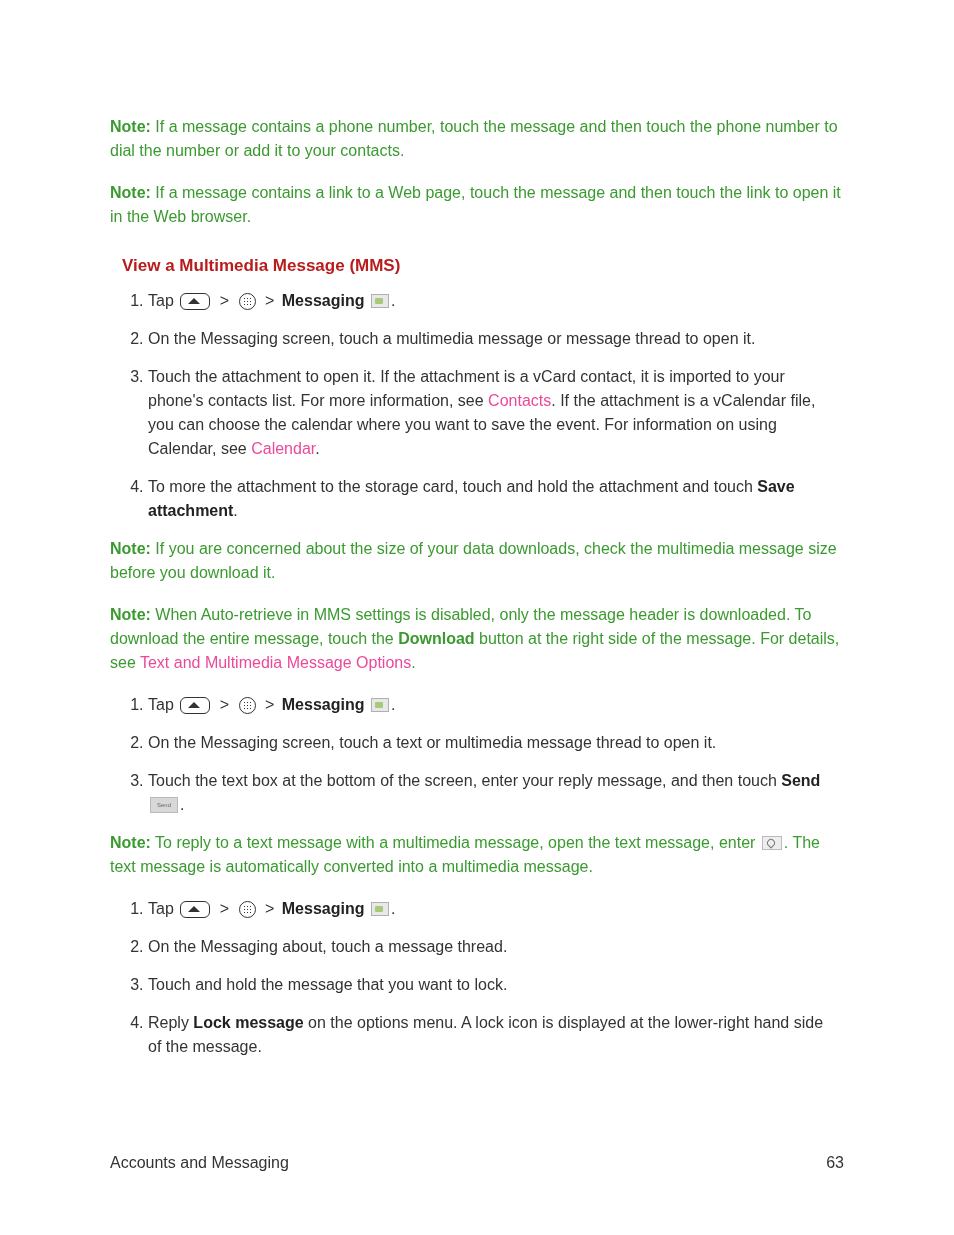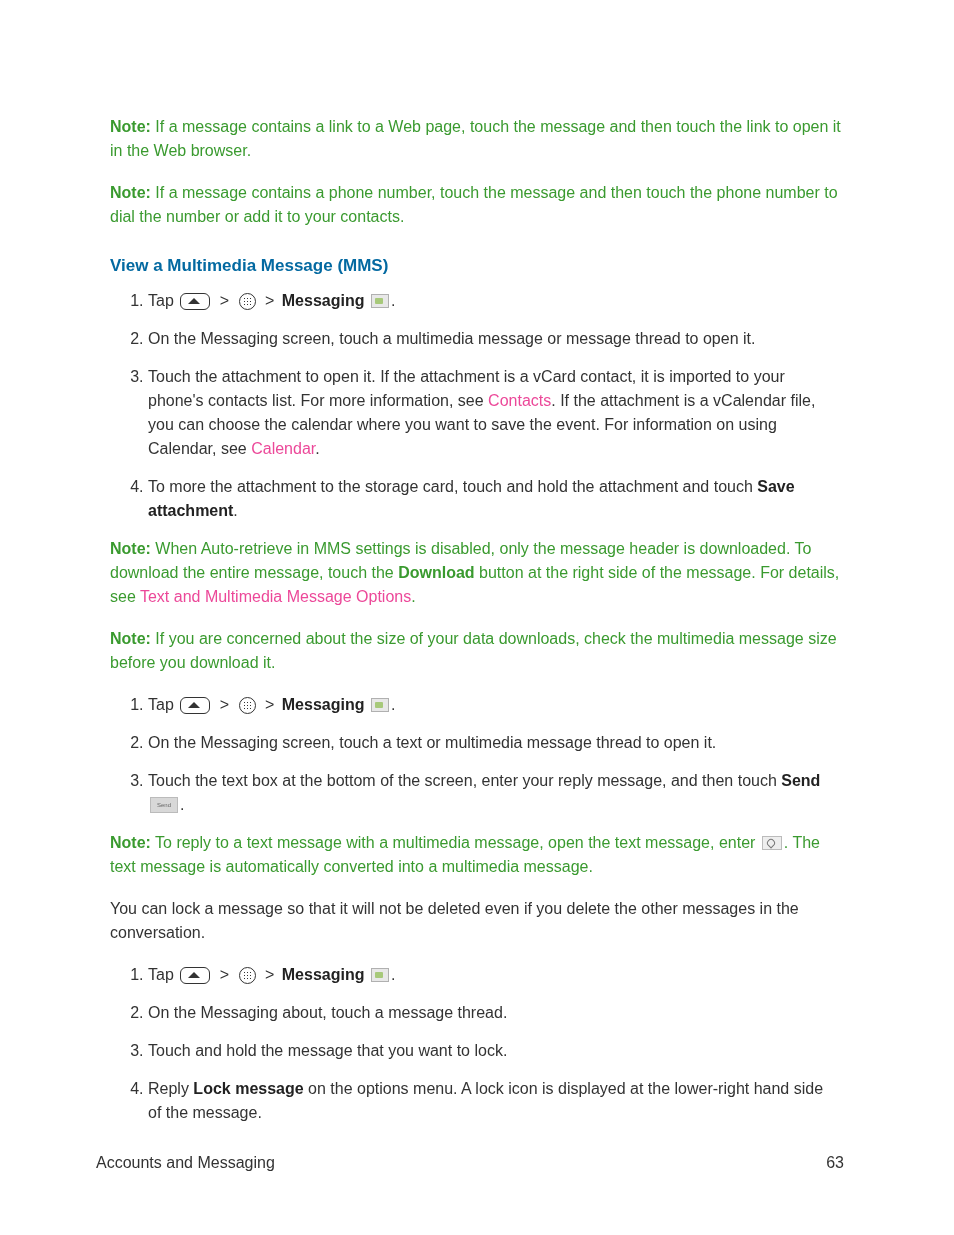--- a/index.html
+++ b/index.html
@@ -22,22 +22,22 @@
     color: #3a9a2f;
     margin: 0 0 18px 0;
   }
   .note b {
     color: #3a9a2f;
     font-weight: bold;
   }
   h4.section {
     font-size: 17px;
     font-weight: bold;
-    color: #0369a1;
-    margin: 24px 0 10px 0;
+    color: #b91c1c;
+    margin: 24px 0 10px 12px;
   }
   ol {
     counter-reset: item;
     padding-left: 38px;
     margin: 0 16px 14px 0;
   }
   ol li {
     margin-bottom: 14px;
     color: #333;
   }
@@ -140,41 +140,41 @@
     left:4px;top:2px;
     width:8px;height:8px;
     border:1.5px solid #777;
     border-radius:4px 4px 4px 0;
     transform:rotate(-45deg);
     box-sizing:border-box;
   }
   .footer {
     position:absolute;
     bottom:60px;
-    left:96px;
+    left:110px;
     right:110px;
     display:flex;
     justify-content:space-between;
     color:#333;
     font-size:16px;
   }
   p.body { margin:0 0 18px 0; }
   .gt { display:inline-block; margin:0 3px; }
 </style>
 </head>
 <body>
 
 <div class="page">
 
   <p class="note">
+    <b>Note:</b><span> If a message contains a phone number, touch the message and then touch the phone number to dial the number or add it to your contacts.</span>
+  </p>
+
+  <p class="note">
     <b>Note:</b><span> If a message contains a link to a Web page, touch the message and then touch the link to open it in the Web browser.</span>
-  </p>
-
-  <p class="note">
-    <b>Note:</b><span> If a message contains a phone number, touch the message and then touch the phone number to dial the number or add it to your contacts.</span>
   </p>
 
   <h4 class="section">View a Multimedia Message (MMS)</h4>
 
   <ol>
     <li>
       <span>Tap </span><span class="icon-home"></span>
       <span class="gt">&gt;</span>
       <span class="icon-apps"></span>
       <span class="gt">&gt;</span>
@@ -184,25 +184,25 @@
     <li>On the Messaging screen, touch a multimedia message or message thread to open it.</li>
     <li>
       <span>Touch the attachment to open it. If the attachment is a vCard contact, it is imported to your phone's contacts list. For more information, see </span><a class="link">Contacts</a><span>. If the attachment is a vCalendar file, you can choose the calendar where you want to save the event. For information on using Calendar, see </span><a class="link">Calendar</a><span>.</span>
     </li>
     <li>
       <span>To more the attachment to the storage card, touch and hold the attachment and touch </span><b class="kw">Save attachment</b><span>.</span>
     </li>
   </ol>
 
   <p class="note">
+    <b>Note:</b><span> If you are concerned about the size of your data downloads, check the multimedia message size before you download it.</span>
+  </p>
+
+  <p class="note">
     <b>Note:</b><span> When Auto-retrieve in MMS settings is disabled, only the message header is downloaded. To download the entire message, touch the </span><b>Download</b><span> button at the right side of the message. For details, see </span><a class="link">Text and Multimedia Message Options</a><span>.</span>
-  </p>
-
-  <p class="note">
-    <b>Note:</b><span> If you are concerned about the size of your data downloads, check the multimedia message size before you download it.</span>
   </p>
 
 
   <ol>
     <li>
       <span>Tap </span><span class="icon-home"></span>
       <span class="gt">&gt;</span>
       <span class="icon-apps"></span>
       <span class="gt">&gt;</span>
       <b class="kw">Messaging</b>
@@ -213,21 +213,20 @@
       <span>Touch the text box at the bottom of the screen, enter your reply message, and then touch </span><b class="kw">Send</b>
       <span class="icon-send">Send</span><span>.</span>
     </li>
   </ol>
 
   <p class="note">
     <b>Note:</b><span> To reply to a text message with a multimedia message, open the text message, enter </span><span class="icon-attach"></span><span>. The text message is automatically converted into a multimedia message.</span>
   </p>
 
 
-  <p class="body">You can lock a message so that it will not be deleted even if you delete the other messages in the conversation.</p>
 
   <ol>
     <li>
       <span>Tap </span><span class="icon-home"></span>
       <span class="gt">&gt;</span>
       <span class="icon-apps"></span>
       <span class="gt">&gt;</span>
       <b class="kw">Messaging</b>
       <span class="icon-msg"></span><span>.</span>
     </li>

